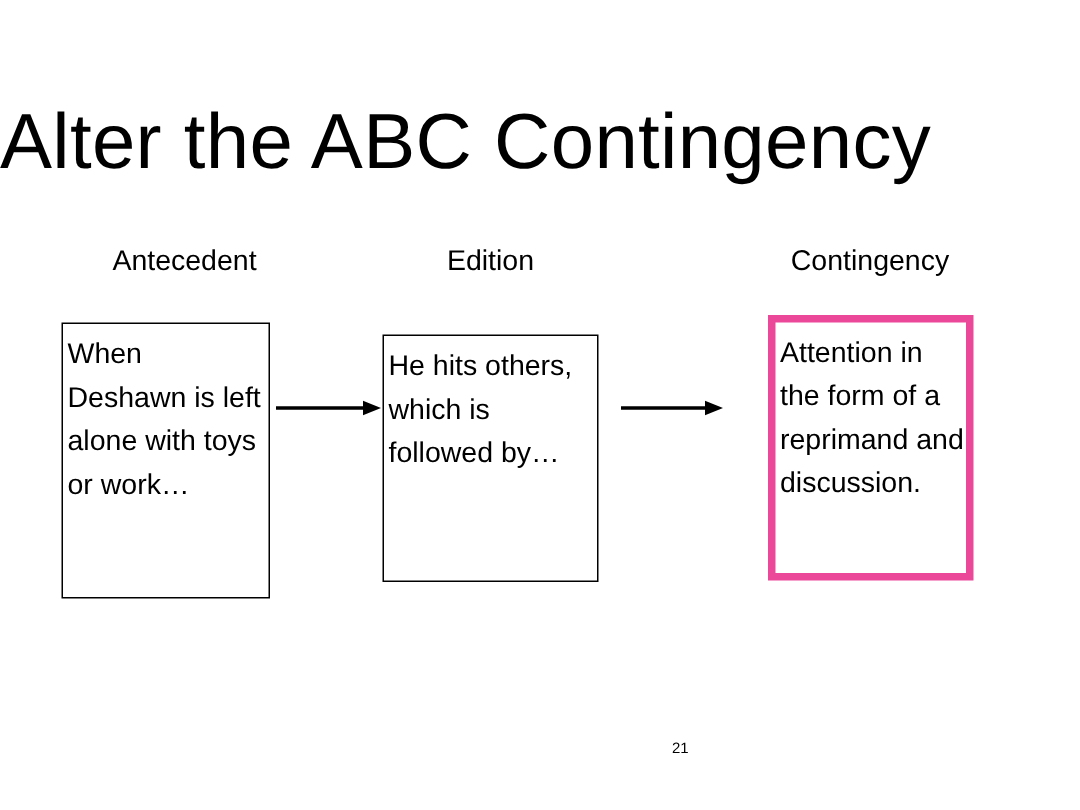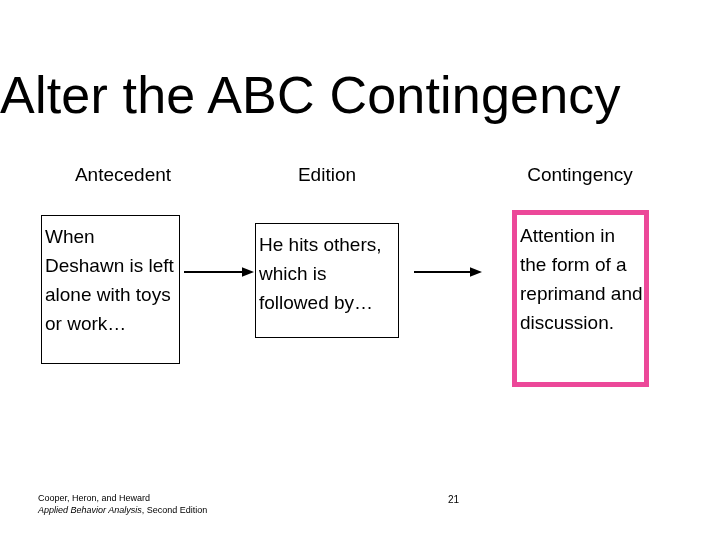--- a/index.html
+++ b/index.html
@@ -69,27 +69,27 @@
     font-size: 19px;
     line-height: 29px;
     font-weight: normal;
     padding: 6px 0 0 3px;
     overflow: hidden;
   }
   #box-antecedent {
     left: 41px;
     top: 215px;
     width: 139px;
-    height: 149px;
+    height: 184px;
   }
   #box-behavior {
     left: 255px;
     top: 223px;
     width: 144px;
-    height: 115px;
+    height: 165px;
   }
   #box-consequence {
     left: 512px;
     top: 210px;
     width: 137px;
     height: 177px;
     border: 5px solid #ec4899;
   }
 
   
@@ -150,20 +150,16 @@
   <svg class="arrow" id="arrow-a-to-b" viewBox="0 0 70 14" preserveAspectRatio="none">
     <line x1="0" y1="7" x2="60" y2="7" stroke="#000000" stroke-width="2.2"></line>
     <polygon points="58,2.2 70,7 58,11.8" fill="#000000"></polygon>
   </svg>
 
   <svg class="arrow" id="arrow-b-to-c" viewBox="0 0 68 14" preserveAspectRatio="none">
     <line x1="0" y1="7" x2="58" y2="7" stroke="#000000" stroke-width="2.2"></line>
     <polygon points="56,2.2 68,7 56,11.8" fill="#000000"></polygon>
   </svg>
 
-  <div id="citation">
-    <div>Cooper, Heron, and Heward</div>
-    <div><span class="book-title">Applied Behavior Analysis</span><span>, Second Edition</span></div>
-  </div>
 
   <div id="page-number">21</div>
 
 </div>
 
 </body></html>

